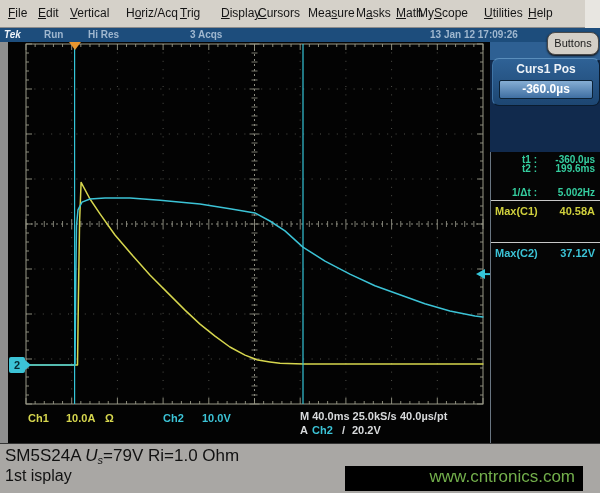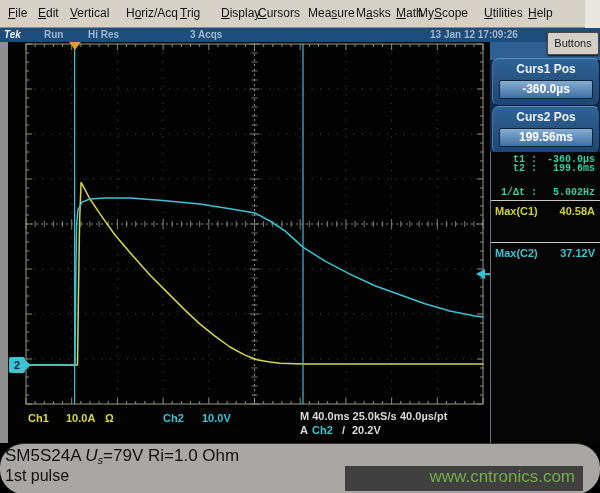--- a/index.html
+++ b/index.html
@@ -36,40 +36,40 @@
   .curs-box{position:absolute;left:2px;width:106px;height:46px;border-radius:7px;
             background:linear-gradient(180deg,#2f6296,#1d4672);
             border:1px solid #0a1c30;border-top-color:#5a8ebc;border-left-color:#3f74a6;}
   .curs-title{position:absolute;left:0;top:3px;width:100%;text-align:center;
               font-size:12px;font-weight:bold;color:#eef3f8;}
   .curs-field{position:absolute;left:6px;top:21px;width:92px;height:17px;border-radius:2px;
               background:linear-gradient(180deg,#86aed4,#3f6fa2);border:1px solid #0c2236;
               text-align:center;line-height:17px;font-size:12px;font-weight:bold;color:#ffffff;}
   .black-zone{position:absolute;left:0;top:110px;width:109px;height:291px;background:#050505;
               border-left:1px solid #6a7682;}
-  .t-row{position:absolute;left:0;width:109px;height:11px;font-size:10px;font-weight:bold;color:#35cfa0;font-family:Liberation Mono, monospace;}
+  .t-row{position:absolute;left:0;width:109px;height:11px;font-size:10px;font-weight:bold;color:#35cfa0;}
   .t-row .t-lab{position:absolute;left:0;width:46px;text-align:right;}
   .t-row .t-val{position:absolute;right:5px;text-align:right;}
   .divider{position:absolute;left:0;width:109px;border-top:1px solid #c8c8c8;}
   .max-row{position:absolute;left:0;width:109px;height:14px;font-size:11px;font-weight:bold;text-decoration:underline;}
   .max-row .m-lab{position:absolute;left:4px;}
   .max-row .m-val{position:absolute;right:5px;}
   .maxc1{color:#cfcf3d;}
   .maxc2{color:#3cc3d6;}
-  .buttons-pill{position:absolute;left:547px;top:32px;width:50px;height:21px;border-radius:2px;
+  .buttons-pill{position:absolute;left:547px;top:32px;width:50px;height:21px;border-radius:8px;
                 background:#d3cfc7;border:1px solid #4a4a4a;box-shadow:0 1px 2px #111;
                 font-size:11px;color:#1b1b1b;text-align:center;line-height:21px;cursor:default;}
   
   .caption{position:absolute;left:0;top:443px;width:600px;height:50px;background:#a9a7a4;
-           color:#111;border-top:1px solid #333;border-radius:24px;}
+           color:#111;border-top:1px solid #333;}
   .cap-line1{position:absolute;left:5px;top:2px;font-size:17px;}
   .cap-var{font-style:italic;}
   .cap-sub{font-style:italic;font-size:11px;vertical-align:-3px;}
   .cap-line2{position:absolute;left:5px;top:23px;font-size:16px;}
-  .watermark-box{position:absolute;left:345px;top:22px;width:238px;height:25px;background:#404040;}
+  .watermark-box{position:absolute;left:345px;top:22px;width:238px;height:25px;background:#000000;}
   .watermark{position:absolute;right:8px;top:1px;font-size:17px;color:#72ae4b;}
 </style>
 </head>
 <body>
 
 <div class="window">
 
   <div class="menubar">
     <span class="menu-item" style="left: 8px;"><span></span><span class="menu-key">F</span><span>ile</span></span>
     <span class="menu-item" style="left: 38px;"><span></span><span class="menu-key">E</span><span>dit</span></span>
@@ -419,24 +419,20 @@
       <span class="c-wh" style="left:344px;top:382px">20.2V</span>
     </div>
   </div>
 
   <div class="panel">
     <div class="panel-topstrip"></div>
     <div class="curs-box" style="top:16px">
       <div class="curs-title">Curs1 Pos</div>
       <div class="curs-field">-360.0µs</div>
     </div>
-    <div class="curs-box" style="top:64px">
-      <div class="curs-title">Curs2 Pos</div>
-      <div class="curs-field">199.56ms</div>
-    </div>
     <div class="black-zone">
       <div class="t-row" style="top:2px">
           <span class="t-lab">t1 :</span>
           <span class="t-val">-360.0µs</span>
         </div>
       <div class="t-row" style="top:11px">
           <span class="t-lab">t2 :</span>
           <span class="t-val">199.6ms</span>
         </div>
       <div class="t-row" style="top:35px">
@@ -453,19 +449,19 @@
           <span class="m-lab">Max(C2)</span>
           <span class="m-val">37.12V</span>
         </div>
     </div>
   </div>
 
   <div class="buttons-pill">Buttons</div>
 
   <div class="caption">
     <div class="cap-line1"><span>SM5S24A </span><span class="cap-var">U</span><span class="cap-sub">s</span><span>=79V Ri=1.0 Ohm</span></div>
-    <div class="cap-line2">1st pulse</div>
+    <div class="cap-line2">1st isplay</div>
     <div class="watermark-box">
       <span class="watermark">www.cntronics.com</span>
     </div>
   </div>
 
 </div>
 
 </body></html>

